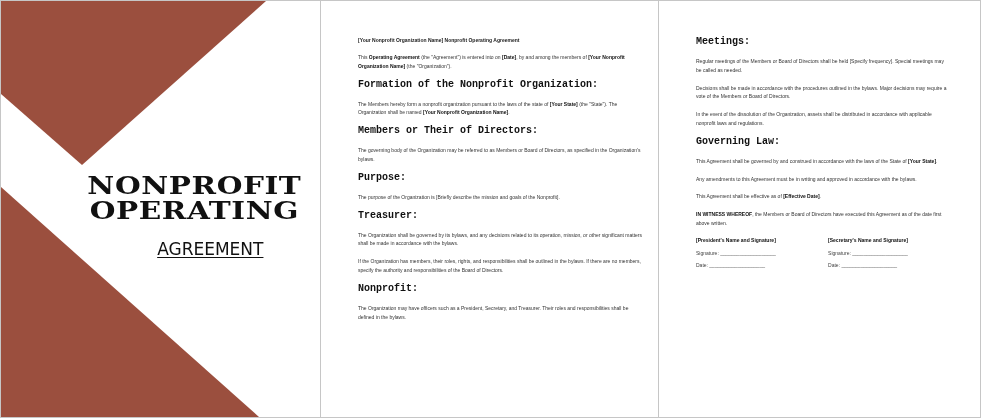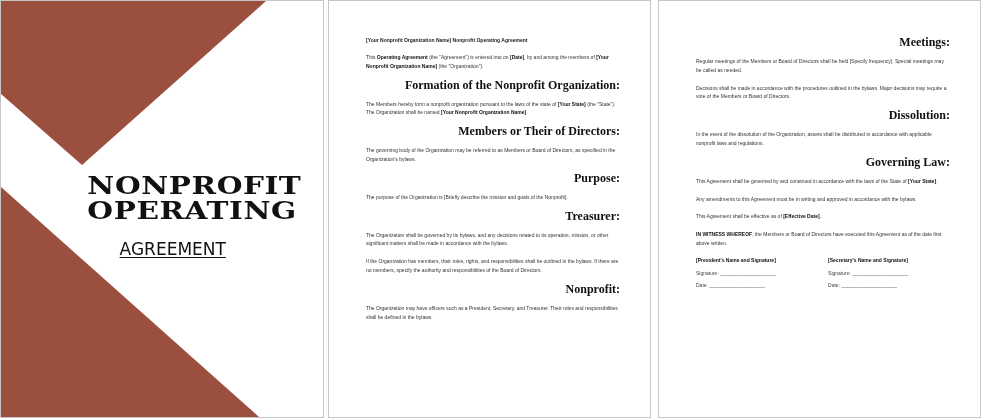--- a/index.html
+++ b/index.html
@@ -5,46 +5,46 @@
   html, body { margin: 0; padding: 0; }
   body {
     width: 981px; height: 418px; background: #ffffff; position: relative; overflow: hidden;
     font-family: "Liberation Sans", sans-serif;
   }
   .page {
     position: absolute; top: 0; height: 416px; background: #ffffff;
     border: 1px solid #c6c6c6; box-sizing: content-box; overflow: hidden;
   }
   #page-cover { left: 0; width: 322px; }
-  #page-2 { left: 328px; width: 321px; }
+  #page-2 { left: 320px; width: 321px; padding-left: 32px; }
   #page-3 { left: 658px; width: 321px; }
 
   .cover-svg { position: absolute; left: 0; top: 0; }
   .cover-title {
-    position: absolute; right: 22px; top: 172px; text-align: left;
+    position: absolute; right: 22px; top: 172px; text-align: center;
   }
   .cover-line1, .cover-line2 {
     font-family: "DejaVu Serif", serif; font-weight: bold; color: #111;
     font-size: 25px; line-height: 25px; letter-spacing: 0.5px;
     transform: scaleX(1.18); transform-origin: right center; display: block;
   }
   .cover-line3 {
     font-family: "DejaVu Sans", sans-serif; font-weight: normal; color: #111;
     font-size: 17px; line-height: 18px; text-decoration: underline;
     text-decoration-thickness: 1px; text-underline-offset: 2px; display: block; margin-top: 17px;
     letter-spacing: 0px;
   }
 
   .content { position: absolute; left: 37px; right: 30px; top: 36px; color: #222; }
   .doc-title { font-size: 5px; font-weight: bold; margin: 0 0 9px 0; line-height: 7px; }
   .para { font-size: 5px; line-height: 8.8px; margin: 0 0 9px 0; color: #333; }
   .para b { color: #111; }
   .heading {
-    font-family: Liberation Serif, serif; font-weight: bold; font-size: 12px; color: #111;
-    margin: 0 0 10px 0; line-height: 10px; text-align: right;
+    font-family: Liberation Mono, monospace; font-weight: bold; font-size: 10px; color: #111;
+    margin: 0 0 10px 0; line-height: 10px;
   }
   .sig-row { display: flex; justify-content: space-between; margin-top: 2px; }
   .sig-col { width: 48%; }
   .sig-title { font-size: 5px; font-weight: bold; color: #111; margin-bottom: 6px; line-height: 7px; }
   .sig-line { font-size: 5px; color: #444; margin-bottom: 5px; line-height: 7px; }
 </style>
 </head>
 <body>
 
 <div class="page" id="page-cover">
@@ -87,21 +87,20 @@
   </div>
 </div>
 
 <div class="page" id="page-3">
   <div class="content">
     <div class="heading">Meetings:</div>
     <div class="para">Regular meetings of the Members or Board of Directors shall be held [Specify frequency]. Special meetings may be called as needed.</div>
 
     <div class="para">Decisions shall be made in accordance with the procedures outlined in the bylaws. Major decisions may require a vote of the Members or Board of Directors.</div>
 
-    <div class="heading">Dissolution:</div>
     <div class="para">In the event of the dissolution of the Organization, assets shall be distributed in accordance with applicable nonprofit laws and regulations.</div>
 
     <div class="heading">Governing Law:</div>
     <div class="para">
       <span>This Agreement shall be governed by and construed in accordance with the laws of the State of </span><b>[Your State]</b><span>.</span>
     </div>
     <div class="para">Any amendments to this Agreement must be in writing and approved in accordance with the bylaws.</div>
     <div class="para">
       <span>This Agreement shall be effective as of </span><b>[Effective Date]</b><span>.</span>
     </div>

